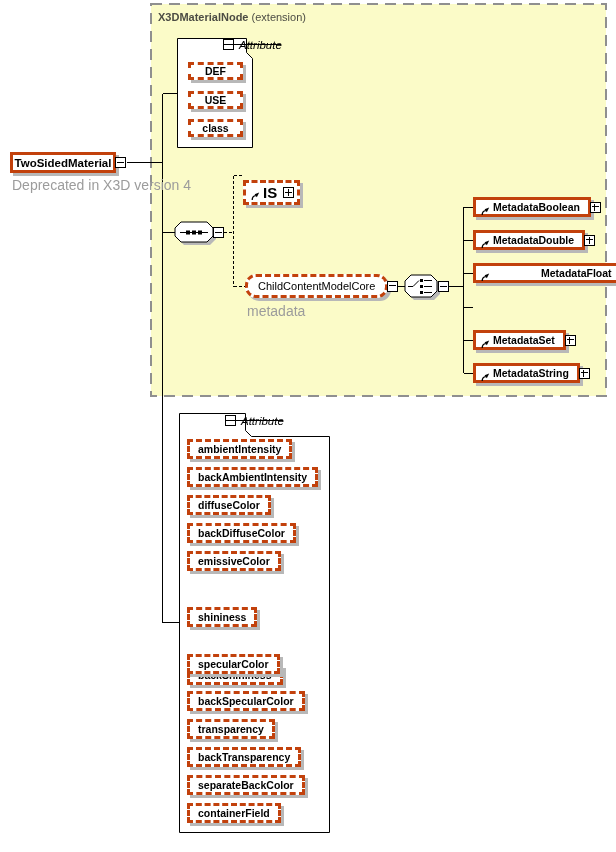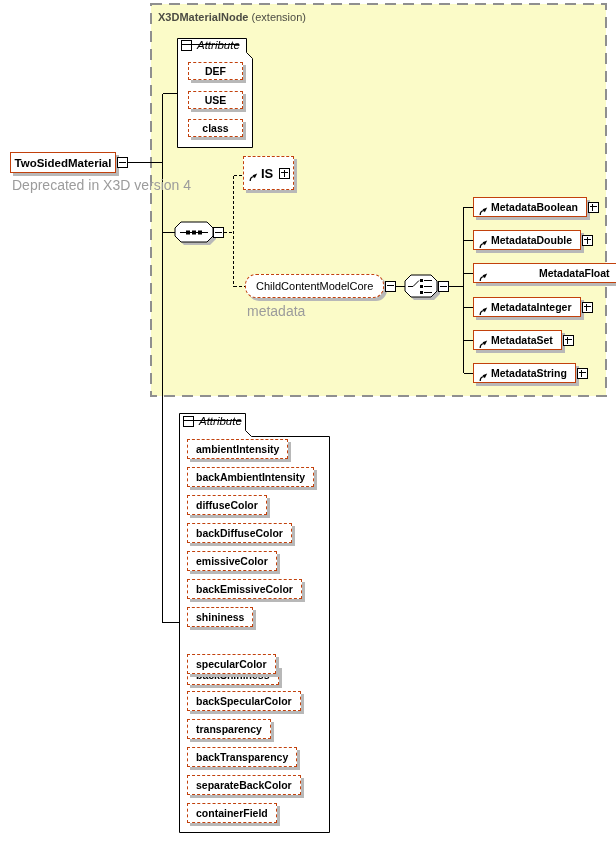--- a/index.html
+++ b/index.html
@@ -7,21 +7,21 @@
     position:relative;width:616px;height:852px;background:#ffffff;overflow:hidden;
     font-family:"Liberation Sans",sans-serif;
   }
   svg.wires{position:absolute;left:0;top:0;z-index:1;}
   .region-label{
     position:absolute;left:158px;top:11px;z-index:2;font-size:11px;color:#4c4c44;white-space:nowrap;
   }
   .region-label .bold{font-weight:bold;}
   
   .ebox{
-    position:absolute;z-index:3;background:#fff;border:1px solid #c2410c;
+    position:absolute;z-index:3;background:#fff;border:3px solid #c2410c;
     box-shadow:3px 3px 0 #b8b8b8;display:flex;align-items:center;
     font-size:10.5px;font-weight:bold;color:#000;white-space:nowrap;
     box-sizing:border-box;height:20px;padding:0 8px;
   }
   .ebox.dashed{border-style:dashed;}
   .ebox.rounded{border-radius:11px;padding:0 10px;}
   .ebox.regular{font-weight:normal;font-size:11px;justify-content:center;}
   .ebox.center{justify-content:center;padding:0;}
   
   .ref-arrow{width:9px;height:10px;flex:0 0 auto;margin:7px 3px 0 -3px;}
@@ -30,22 +30,22 @@
     position:absolute;width:11px;height:11px;background:#fff;border:1px solid #000;
     box-sizing:border-box;z-index:4;
   }
   .tg::before{content:"";position:absolute;left:1px;right:1px;top:50%;margin-top:-1px;border-top:1px solid #000;}
   .tg.plus::after{content:"";position:absolute;top:1px;bottom:1px;left:50%;margin-left:-1px;border-left:1px solid #000;}
   .tg.out{right:-13px;top:50%;margin-top:-5.5px;}
   .tg.in{right:3px;top:50%;margin-top:-5.5px;}
   .tg.static{position:static;flex:0 0 auto;margin-right:5px;}
   
   .attr-tab{
-    position:absolute;z-index:3;display:flex;align-items:flex-end;
-    font-size:11.5px;font-style:italic;color:#000;white-space:nowrap;
+    position:absolute;z-index:3;display:flex;align-items:flex-start;
+    font-size:11.5px;font-style:italic;color:#000;white-space:nowrap;margin-left:42px;
   }
   .annotation{position:absolute;z-index:3;font-size:14px;color:#9c9c9c;white-space:nowrap;}
 </style>
 </head>
 <body>
 
 <div class="stage">
 
   <svg class="wires" width="616" height="852">
     <defs>
@@ -127,21 +127,21 @@
   <div class="ebox dashed center" style="left:188px;top:62px;width:55px;height:18px;">
     <span>DEF</span>
   </div>
   <div class="ebox dashed center" style="left:188px;top:91px;width:55px;height:18px;">
     <span>USE</span>
   </div>
   <div class="ebox dashed center" style="left:188px;top:119px;width:55px;height:18px;">
     <span>class</span>
   </div>
 
-  <div class="ebox dashed" style="left:243px;top:156px;height:34px;padding:0 20px 0 8px;font-size:13px;">
+  <div class="ebox dashed" style="left:243px;top:180px;height:25px;padding:0 20px 0 8px;font-size:15px;">
     <svg class="ref-arrow">
         <use href="#refarrow"></use>
       </svg>
     <span>IS</span>
     <span class="tg plus in"></span>
   </div>
 
   <div class="ebox dashed rounded regular" style="left:245px;top:274px;height:24px;">
     <span>ChildContentModelCore</span>
     <span class="tg out"></span>
@@ -165,27 +165,20 @@
     <span>MetadataDouble</span>
     <span class="tg plus out"></span>
   </div>
   <div class="ebox" style="left:473px;top:263px;gap:48px;">
     <svg class="ref-arrow">
         <use href="#refarrow"></use>
       </svg>
     <span>MetadataFloat</span>
     <span class="tg plus out"></span>
   </div>
-  <div class="ebox" style="left:473px;top:297px;">
-    <svg class="ref-arrow">
-        <use href="#refarrow"></use>
-      </svg>
-    <span>MetadataInteger</span>
-    <span class="tg plus out"></span>
-  </div>
   <div class="ebox" style="left:473px;top:330px;">
     <svg class="ref-arrow">
         <use href="#refarrow"></use>
       </svg>
     <span>MetadataSet</span>
     <span class="tg plus out"></span>
   </div>
   <div class="ebox" style="left:473px;top:363px;">
     <svg class="ref-arrow">
         <use href="#refarrow"></use>
@@ -207,23 +200,20 @@
   </div>
   <div class="ebox dashed" style="left:187px;top:495px;">
     <span>diffuseColor</span>
   </div>
   <div class="ebox dashed" style="left:187px;top:523px;">
     <span>backDiffuseColor</span>
   </div>
   <div class="ebox dashed" style="left:187px;top:551px;">
     <span>emissiveColor</span>
   </div>
-  <div class="ebox dashed" style="left:187px;top:579px;">
-    <span>backEmissiveColor</span>
-  </div>
   <div class="ebox dashed" style="left:187px;top:607px;">
     <span>shininess</span>
   </div>
   <div class="ebox dashed" style="left:187px;top:635px;margin-top:30px;">
     <span>backShininess</span>
   </div>
   <div class="ebox dashed" style="left:187px;top:654px;">
     <span>specularColor</span>
   </div>
   <div class="ebox dashed" style="left:187px;top:691px;">

